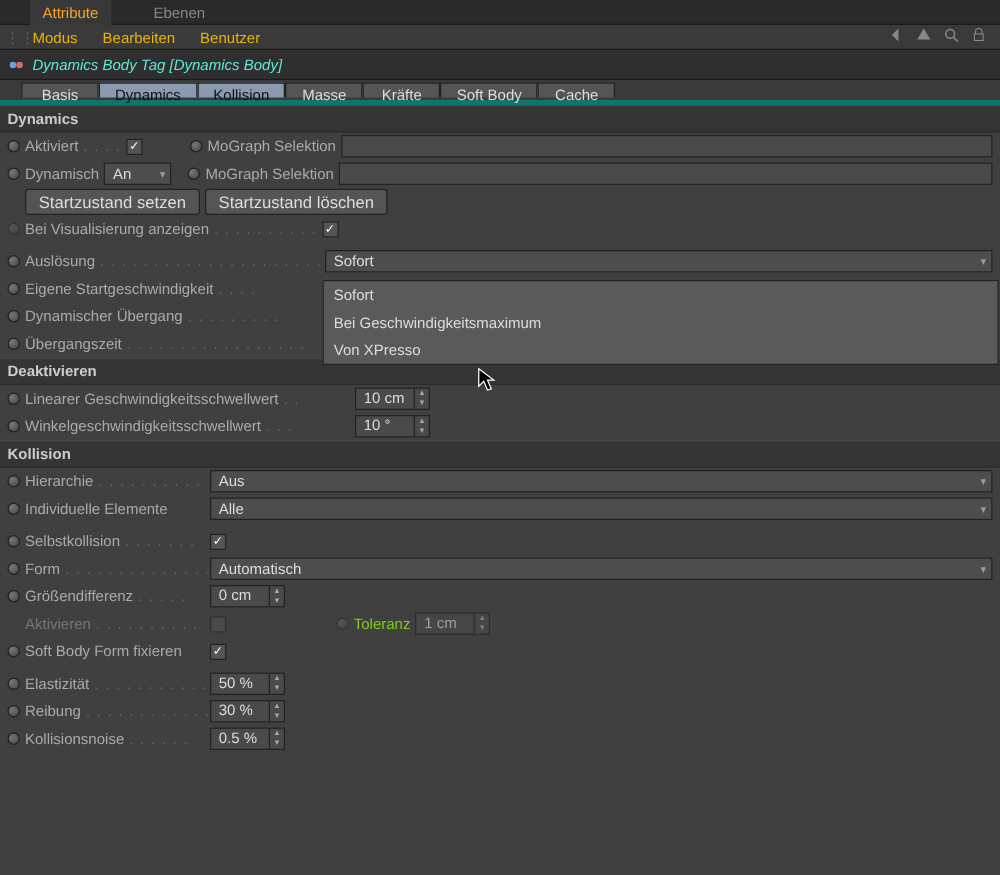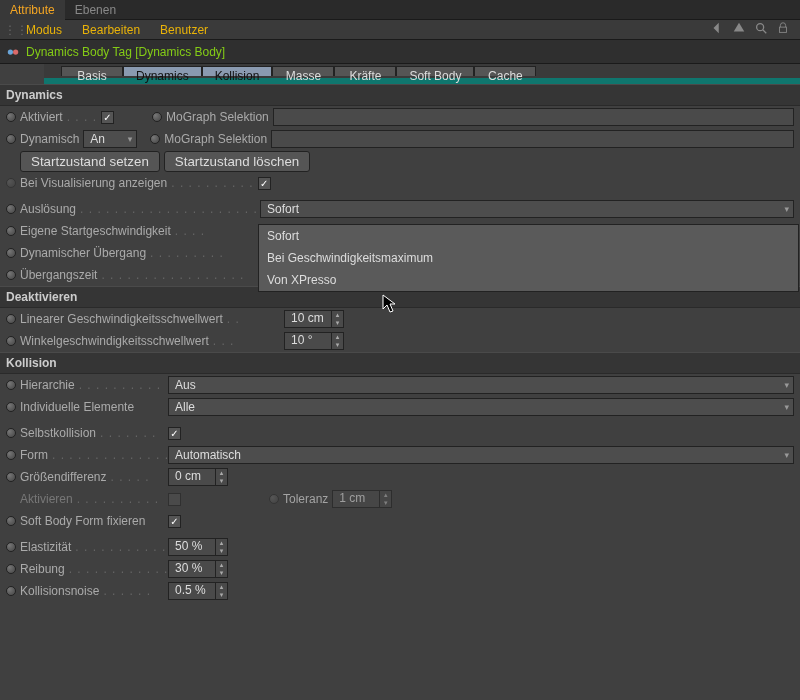--- a/index.html
+++ b/index.html
@@ -1,28 +1,28 @@
 <!DOCTYPE html>
 <html><head>
 <meta charset="utf-8">
 <style>
 * { margin:0; padding:0; box-sizing:border-box; font-family:Arial,Helvetica,sans-serif; }
 body { background:#404040; color:#aaa; font-size:12px; width:800px; height:700px; overflow:hidden; user-select:none; position:relative; }
 .tabbar { display:flex; align-items:center; background:#2a2a2a; height:20px; border-bottom:1px solid #1a1a1a; }
-.main-tab { padding:3px 10px; color:#888; cursor:pointer; }
+.main-tab { padding:3px 10px; color:#888; cursor:pointer;margin-left:24px; }
 .main-tab.active { color:#f5a623; background:#383838; }
 .menubar { display:flex; align-items:center; height:20px; background:#3a3a3a; border-bottom:1px solid #1a1a1a; padding:0 4px; }
 .menubar .grip { width:12px; color:#666; }
 .menubar .menu-item { padding:2px 10px; color:#eab308; cursor:pointer; }
 .menubar .right-icons { margin-left:auto; display:flex; gap:8px; color:#888; padding-right:6px; }
 .right-icons svg { width:14px; height:14px; fill:#888; }
 .obj-header { display:flex; align-items:center; background:#2f2f2f; height:24px; padding:0 6px; border-bottom:1px solid #1a1a1a; }
 .obj-header .obj-icon { width:14px; height:14px; margin-right:6px; }
-.obj-header .obj-name { color:#84cc16; }
-.attr-tabs { display:flex; background:#3a3a3a; height:20px; padding:2px 17px; gap:0; border-bottom:6px solid #0f766e;margin-left:44px; }
+.obj-header .obj-name { color:#5eead4;font-style:italic; }
+.attr-tabs { display:flex; background:#3a3a3a; height:20px; padding:2px 17px; gap:0; border-bottom:4px solid #0f766e; }
 .attr-tab { padding:2px 12px; background:#555; color:#ddd; border:1px solid #222; border-bottom:none; cursor:pointer; font-size:12px; min-width:62px; text-align:center; }
 .attr-tab.active { background:#8a9ab0; color:#111; }
 .section-title { background:#353535; color:#ccc; font-weight:bold; padding:3px 6px; border-top:1px solid #4a4a4a; border-bottom:1px solid #2a2a2a; }
 .row { display:flex; align-items:center; height:22px; padding:0 6px; gap:4px; }
 .dot { width:10px; height:10px; border-radius:50%; border:1px solid #222; background:radial-gradient(circle at 30% 30%,#777,#444); flex-shrink:0; }
 .label { color:#aaa; white-space:nowrap; }
 .dotspan { flex:0 0 auto; color:#666; letter-spacing:1px; overflow:hidden; }
 .chk { width:13px; height:13px; background:#555; border:1px solid #222; display:inline-flex; align-items:center; justify-content:center; color:#fff; font-size:10px; }
 .chk.on::after { content:"✓"; }
 .btn { background:#555; color:#ddd; border:1px solid #222; padding:2px 10px; border-radius:3px; cursor:pointer; }
@@ -265,21 +265,21 @@
 </div>
 
 <div class="row">
   <div class="col1b" style="padding-left:14px">
     <span class="label" style="color:#777">Aktivieren</span>
     <span class="dotspan">. . . . . . . . . .</span>
   </div>
   <span class="chk" style="opacity:.5"></span>
   <span style="width:80px"></span>
   <span class="dot" style="opacity:.4"></span>
-  <span class="label" style="color:#a3a3a3">Toleranz</span>
+  <span class="label" style="color:#84cc16">Toleranz</span>
   <div class="numfield" style="opacity:.6">
     <span class="val">1 cm</span>
     <span class="spin">
         <div>▴</div>
         <div>▾</div>
       </span>
   </div>
 </div>
 
 <div class="row">

